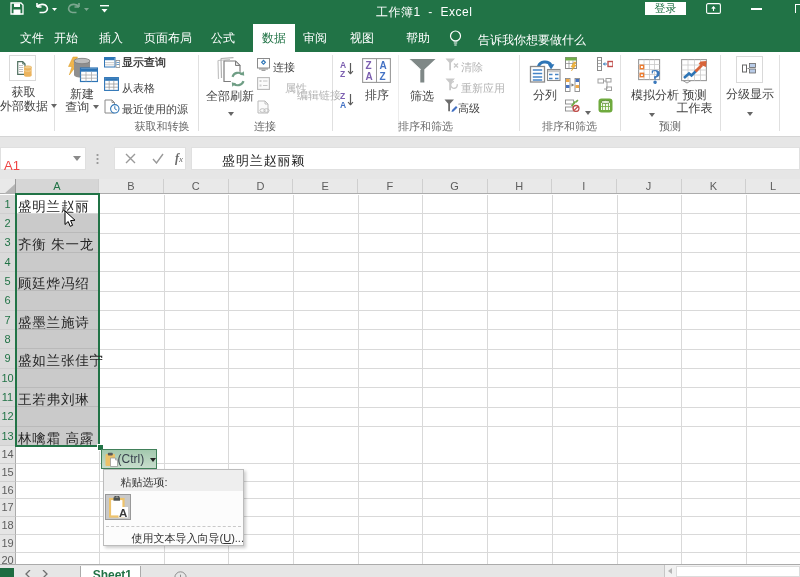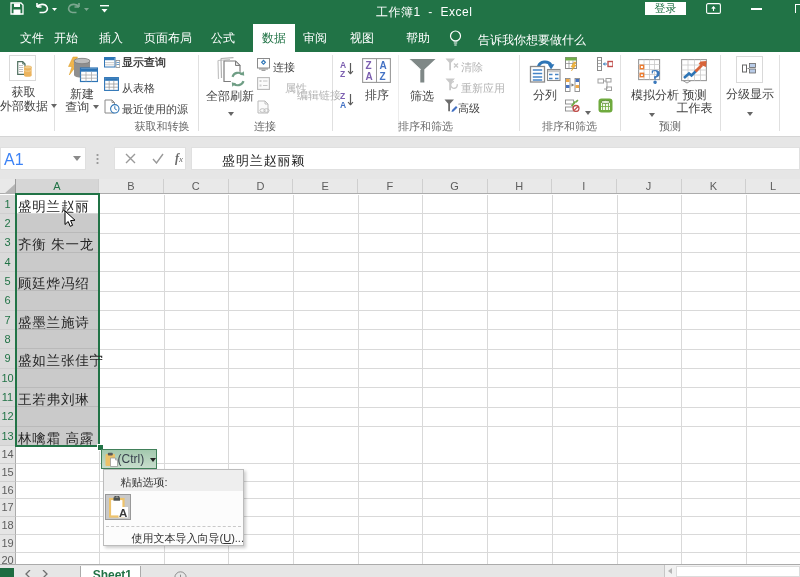--- a/index.html
+++ b/index.html
@@ -293,21 +293,21 @@
     <rect x="0.5" y="2" width="4" height="7" fill="none" stroke="#666" stroke-width="1"></rect>
     <rect x="7.5" y="0.5" width="6" height="4" fill="#b9cce8" stroke="#666" stroke-width="0.8"></rect>
     <rect x="7.5" y="6" width="6" height="4" fill="#b9cce8" stroke="#666" stroke-width="0.8"></rect>
     <path d="M5.5 5.5 h1.5" stroke="#666" stroke-width="0.8"></path>
   </svg>
   <div class="btxt" style="left:726px;top:36px;width:46px;">分级显示</div>
   <div class="abs" style="left:747px;top:52px;"><span class="arr"></span></div>
 </div>
 <div id="fbar">
   <div class="fbox" style="left:0;width:86px;">
-    <div class="abs" style="left:3px;top:3px;font-size:16px;color:#3b82f6">A1</div>
+    <div class="abs" style="left:3px;top:10px;font-size:13px;color:#ef4444">A1</div>
     <div class="abs" style="left:72px;top:8px;width:0;height:0;border-left:4px solid transparent;border-right:4px solid transparent;border-top:5px solid #8a8a8a"></div>
   </div>
   <div class="abs" style="left:96px;top:16px;width:3px;height:11px;background-image:radial-gradient(circle,#9a9a9a 1px,transparent 1.2px);background-size:3px 4px;"></div>
   <div class="fbox" style="left:114px;width:72px;">
     <svg class="abs" style="left:10px;top:5px" width="11" height="11" viewBox="0 0 11 11">
           <path d="M1 1 l9 9 M10 1 l-9 9" stroke="#9a9a9a" stroke-width="1.4"></path>
         </svg>
     <svg class="abs" style="left:37px;top:5px" width="12" height="11" viewBox="0 0 12 11">
           <path d="M1 6 l3.5 4 L11 1" fill="none" stroke="#9a9a9a" stroke-width="1.4"></path>
         </svg>

